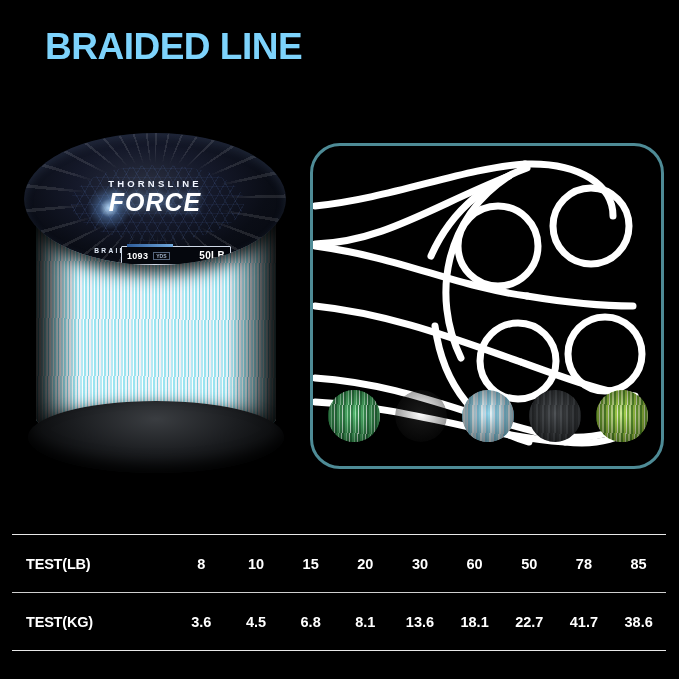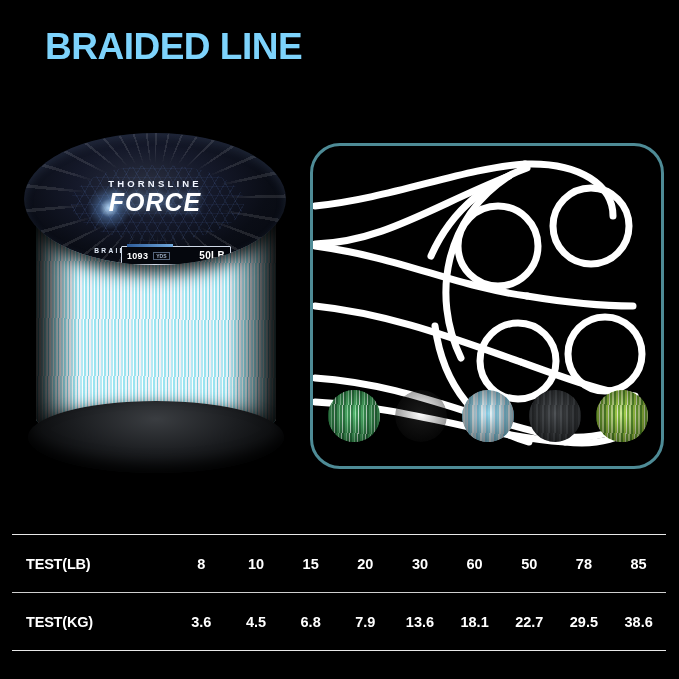--- a/index.html
+++ b/index.html
@@ -211,22 +211,22 @@
         <td>60</td>
         <td>50</td>
         <td>78</td>
         <td>85</td>
       </tr>
       <tr>
         <th class="rowlabel">TEST(KG)</th>
         <td>3.6</td>
         <td>4.5</td>
         <td>6.8</td>
-        <td>7.9</td>
+        <td>8.1</td>
         <td>13.6</td>
         <td>18.1</td>
         <td>22.7</td>
-        <td>29.5</td>
+        <td>41.7</td>
         <td>38.6</td>
       </tr>
     </tbody>
   </table>
 </div>
 
 </body></html>

